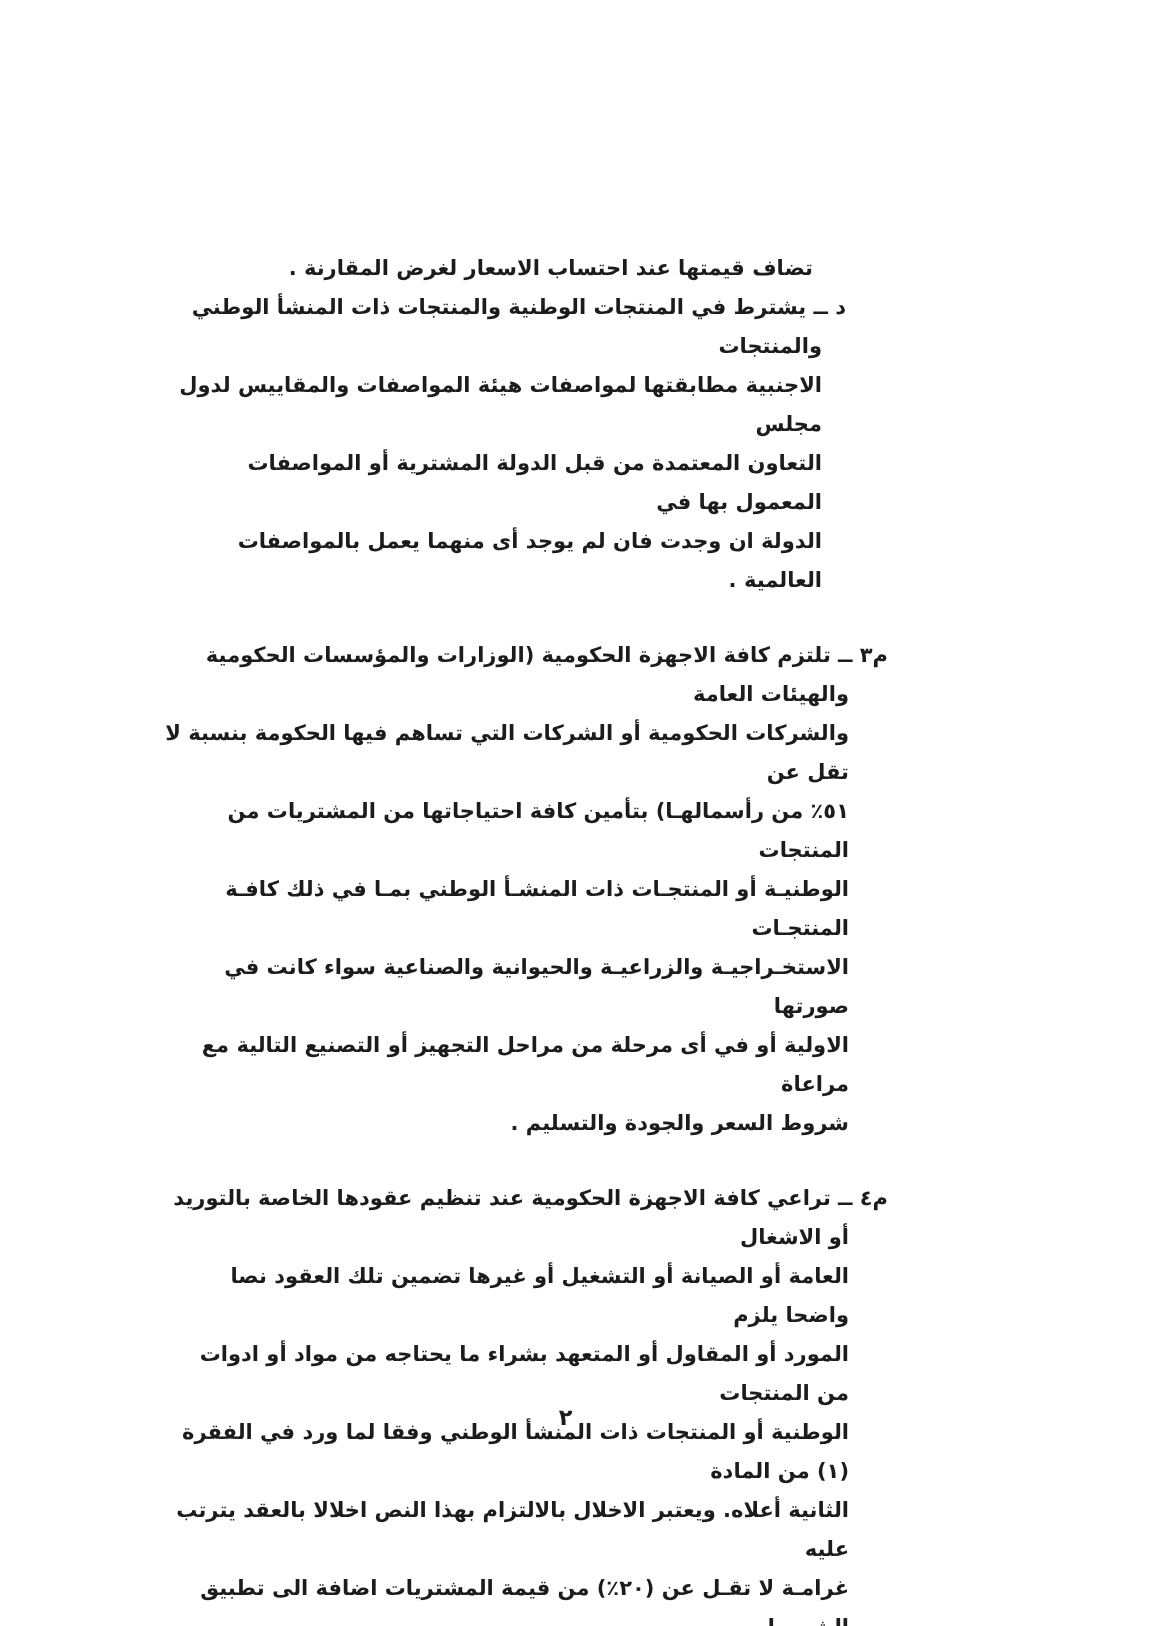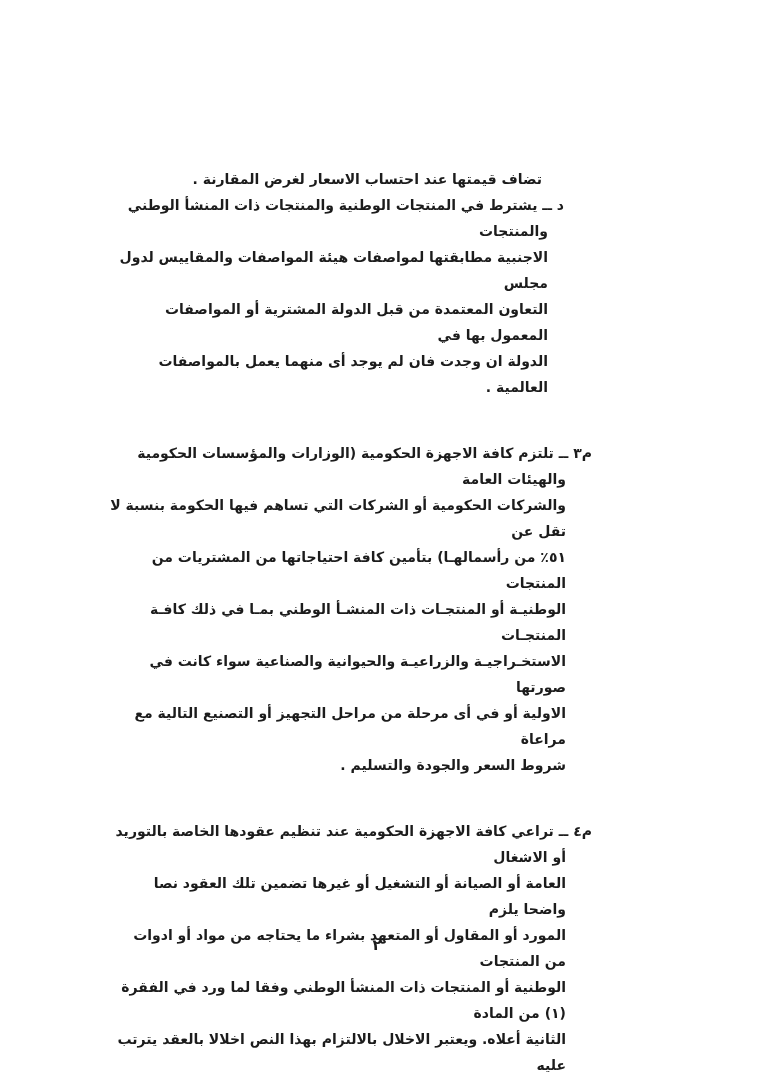--- a/index.html
+++ b/index.html
@@ -37,21 +37,21 @@
   .para.cont {
     padding-right: 50px;
   }
   
   .para.lettered {
     padding-right: 44px;
     text-indent: -16px;
   }
   
   .para.numbered {
-    margin-top: 40px;
+    margin-top: 24px;
     padding-right: 26px;
     text-indent: -26px;
   }
   .page-number {
     position: absolute;
     top: 936px;
     left: 355px;
     width: 44px;
     text-align: center;
     direction: rtl;

